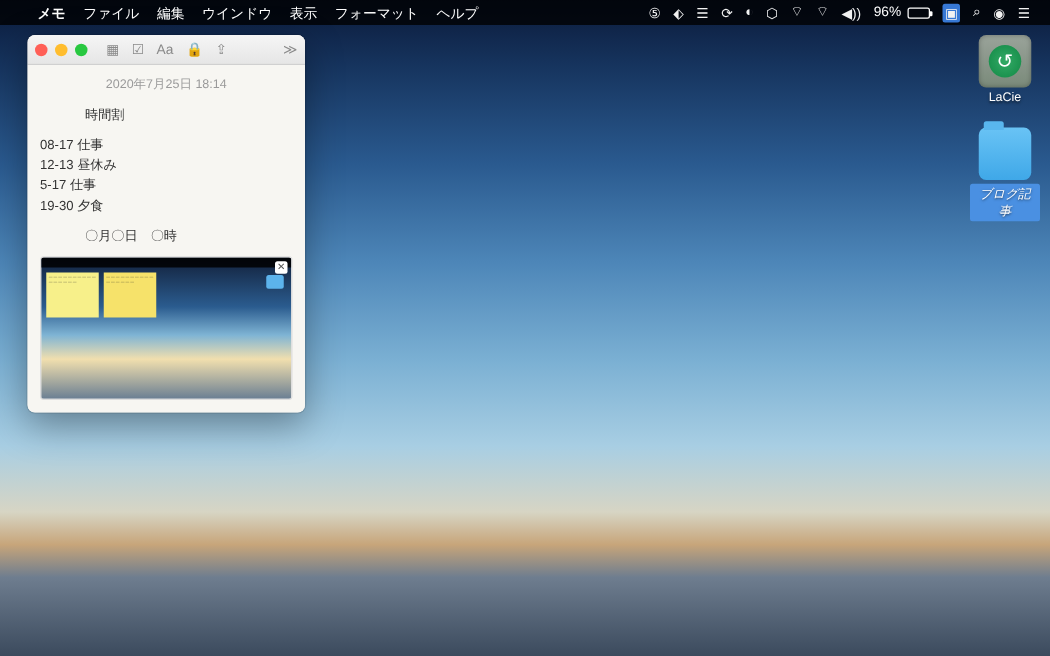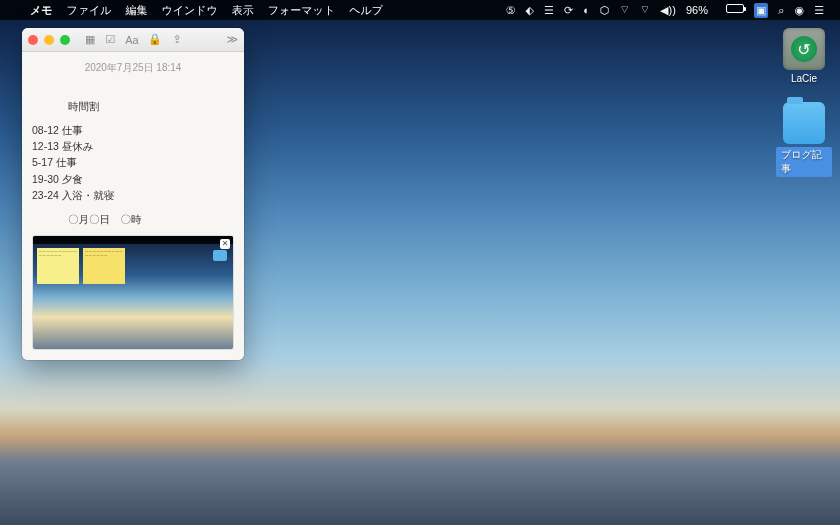--- a/index.html
+++ b/index.html
@@ -20,36 +20,36 @@
   color: #fff;
   font-size: 11px;
   padding: 0 16px;
   gap: 14px;
 }
 .menubar .left { display: flex; align-items: center; gap: 14px; }
 .menubar .right { margin-left: auto; display: flex; align-items: center; gap: 10px; }
 .menubar .apple { font-size: 13px; }
 .menubar .item { white-space: nowrap; }
 .menubar .icon { font-size: 11px; opacity: .95; }
-.battery-box { display: flex; align-items: flex-start; gap: 18px; }
+.battery-box { display: flex; align-items: center; gap: 5px; }
 .battery { width: 18px; height: 9px; border: 1px solid #fff; border-radius: 2px; position: relative; }
 .battery::after { content:""; position:absolute; right:-3px; top:2px; width:2px; height:4px; background:#fff; border-radius:0 1px 1px 0;}
 .battery .fill { background:#fff; height:100%; width:95%; }
 .blue-menuicon { background:#3a7fe0; border-radius:2px; padding:1px 2px; }
 
 
 .desktop-icons { position: absolute; top: 28px; right: 8px; display:flex; flex-direction:column; gap:18px; align-items:center; }
 .dicon { width: 56px; display:flex; flex-direction:column; align-items:center; gap:3px; cursor:default; }
 .dicon .glyph { width:42px; height:42px; border-radius:6px; display:flex; align-items:center; justify-content:center; }
 .dicon.drive .glyph { background: linear-gradient(#9aa39a,#7a8a7a); box-shadow: inset 0 0 4px rgba(0,0,0,.3); }
 .dicon.drive .inner { width:26px; height:26px; border-radius:50%; background: radial-gradient(#3a6,#184); display:flex; align-items:center; justify-content:center; color:#fff; }
 .dicon.folder .glyph { background: linear-gradient(#69c3f5,#3fa8e8); position:relative; }
 .dicon.folder .tab { position:absolute; top:-5px; left:4px; width:16px; height:7px; background:#59b6ee; border-radius:2px 2px 0 0; }
-.dicon .label { font-size:10px; color:#fff; text-align:left; text-shadow:0 1px 2px rgba(0,0,0,.6); }
-.dicon.folder .label { background:#4a90e2; padding:1px 5px; border-radius:2px; }
+.dicon .label { font-size:10px; color:#fff; text-align:center; text-shadow:0 1px 2px rgba(0,0,0,.6); }
+.dicon.folder .label { background:#4a90e2; padding:1px 5px; border-radius:2px;font-style:italic; }
 
 
 .notes-window {
   position: absolute;
   top: 28px; left: 22px;
   width: 222px;
   background: #f7f6f2;
   border-radius: 6px;
   box-shadow: 0 10px 30px rgba(0,0,0,.35), 0 0 0 1px rgba(0,0,0,.1);
   overflow: hidden;
@@ -59,21 +59,21 @@
   background: linear-gradient(#f5f5f5,#e6e6e6);
   border-bottom:1px solid #d0d0d0;
   display:flex; align-items:center; padding:0 6px; gap:5px;
 }
 .traffic { display:flex; gap:6px; }
 .tl { width:10px; height:10px; border-radius:50%; }
 .tl.r{background:#ff5f57}.tl.y{background:#ffbd2e}.tl.g{background:#28c840}
 .tb-icons { display:flex; gap:10px; margin-left:10px; color:#8a8a8a; font-size:11px; flex:1; align-items:center;}
 .tb-icons .chev { margin-left:auto; }
 .note-body { padding: 8px 10px 10px; font-size:10.5px; color:#333; line-height:1.55; background:#f7f6f2; }
-.note-date { text-align:center; color:#9a9a9a; font-size:10px; margin-bottom:22px; }
+.note-date { text-align:center; color:#9a9a9a; font-size:10px; margin-bottom:8px; }
 .note-body p { margin-bottom:8px;padding-left:36px; }
 .sched div { white-space:nowrap; }
 .attachment {
   margin-top:6px; width:100%; height:115px; border-radius:3px; overflow:hidden;
   background: linear-gradient(to bottom,#12203a 0%, #2b5c8f 35%, #7fb4d4 55%, #f1dfae 72%, #6b7f93 100%);
   position:relative; border:1px solid #ddd;
 }
 .attach-bar { position:absolute; top:0; left:0; right:0; height:8px; background:rgba(0,0,0,.85);}
 .sticky { position:absolute; top:12px; width:42px; height:36px; font-size:3px; color:#333; padding:2px; line-height:1.2; overflow:hidden;}
 .sticky.a { left:4px; background:#f7f08a; }
@@ -144,25 +144,24 @@
       <span>Aa</span>
       <span>🔒</span>
       <span>⇪</span>
       <span class="chev">≫</span>
     </div>
   </div>
   <div class="note-body">
     <div class="note-date">2020年7月25日 18:14</div>
     <p>時間割</p>
     <div class="sched">
-      <div>08-12 仕事</div>
+      <div>08-17 仕事</div>
       <div>12-13 昼休み</div>
       <div>5-17 仕事</div>
       <div>19-30 夕食</div>
-      <div>23-24 入浴・就寝</div>
     </div>
     <p style="margin-top:8px">〇月〇日　〇時</p>
 
     <div class="attachment">
       <div class="attach-bar"></div>
       <div class="sticky a">— — — — — — — — — — — — — — — —</div>
       <div class="sticky b">— — — — — — — — — — — — — — — —</div>
       <div class="attach-folder"></div>
       <div class="attach-cross">✕</div>
     </div>

